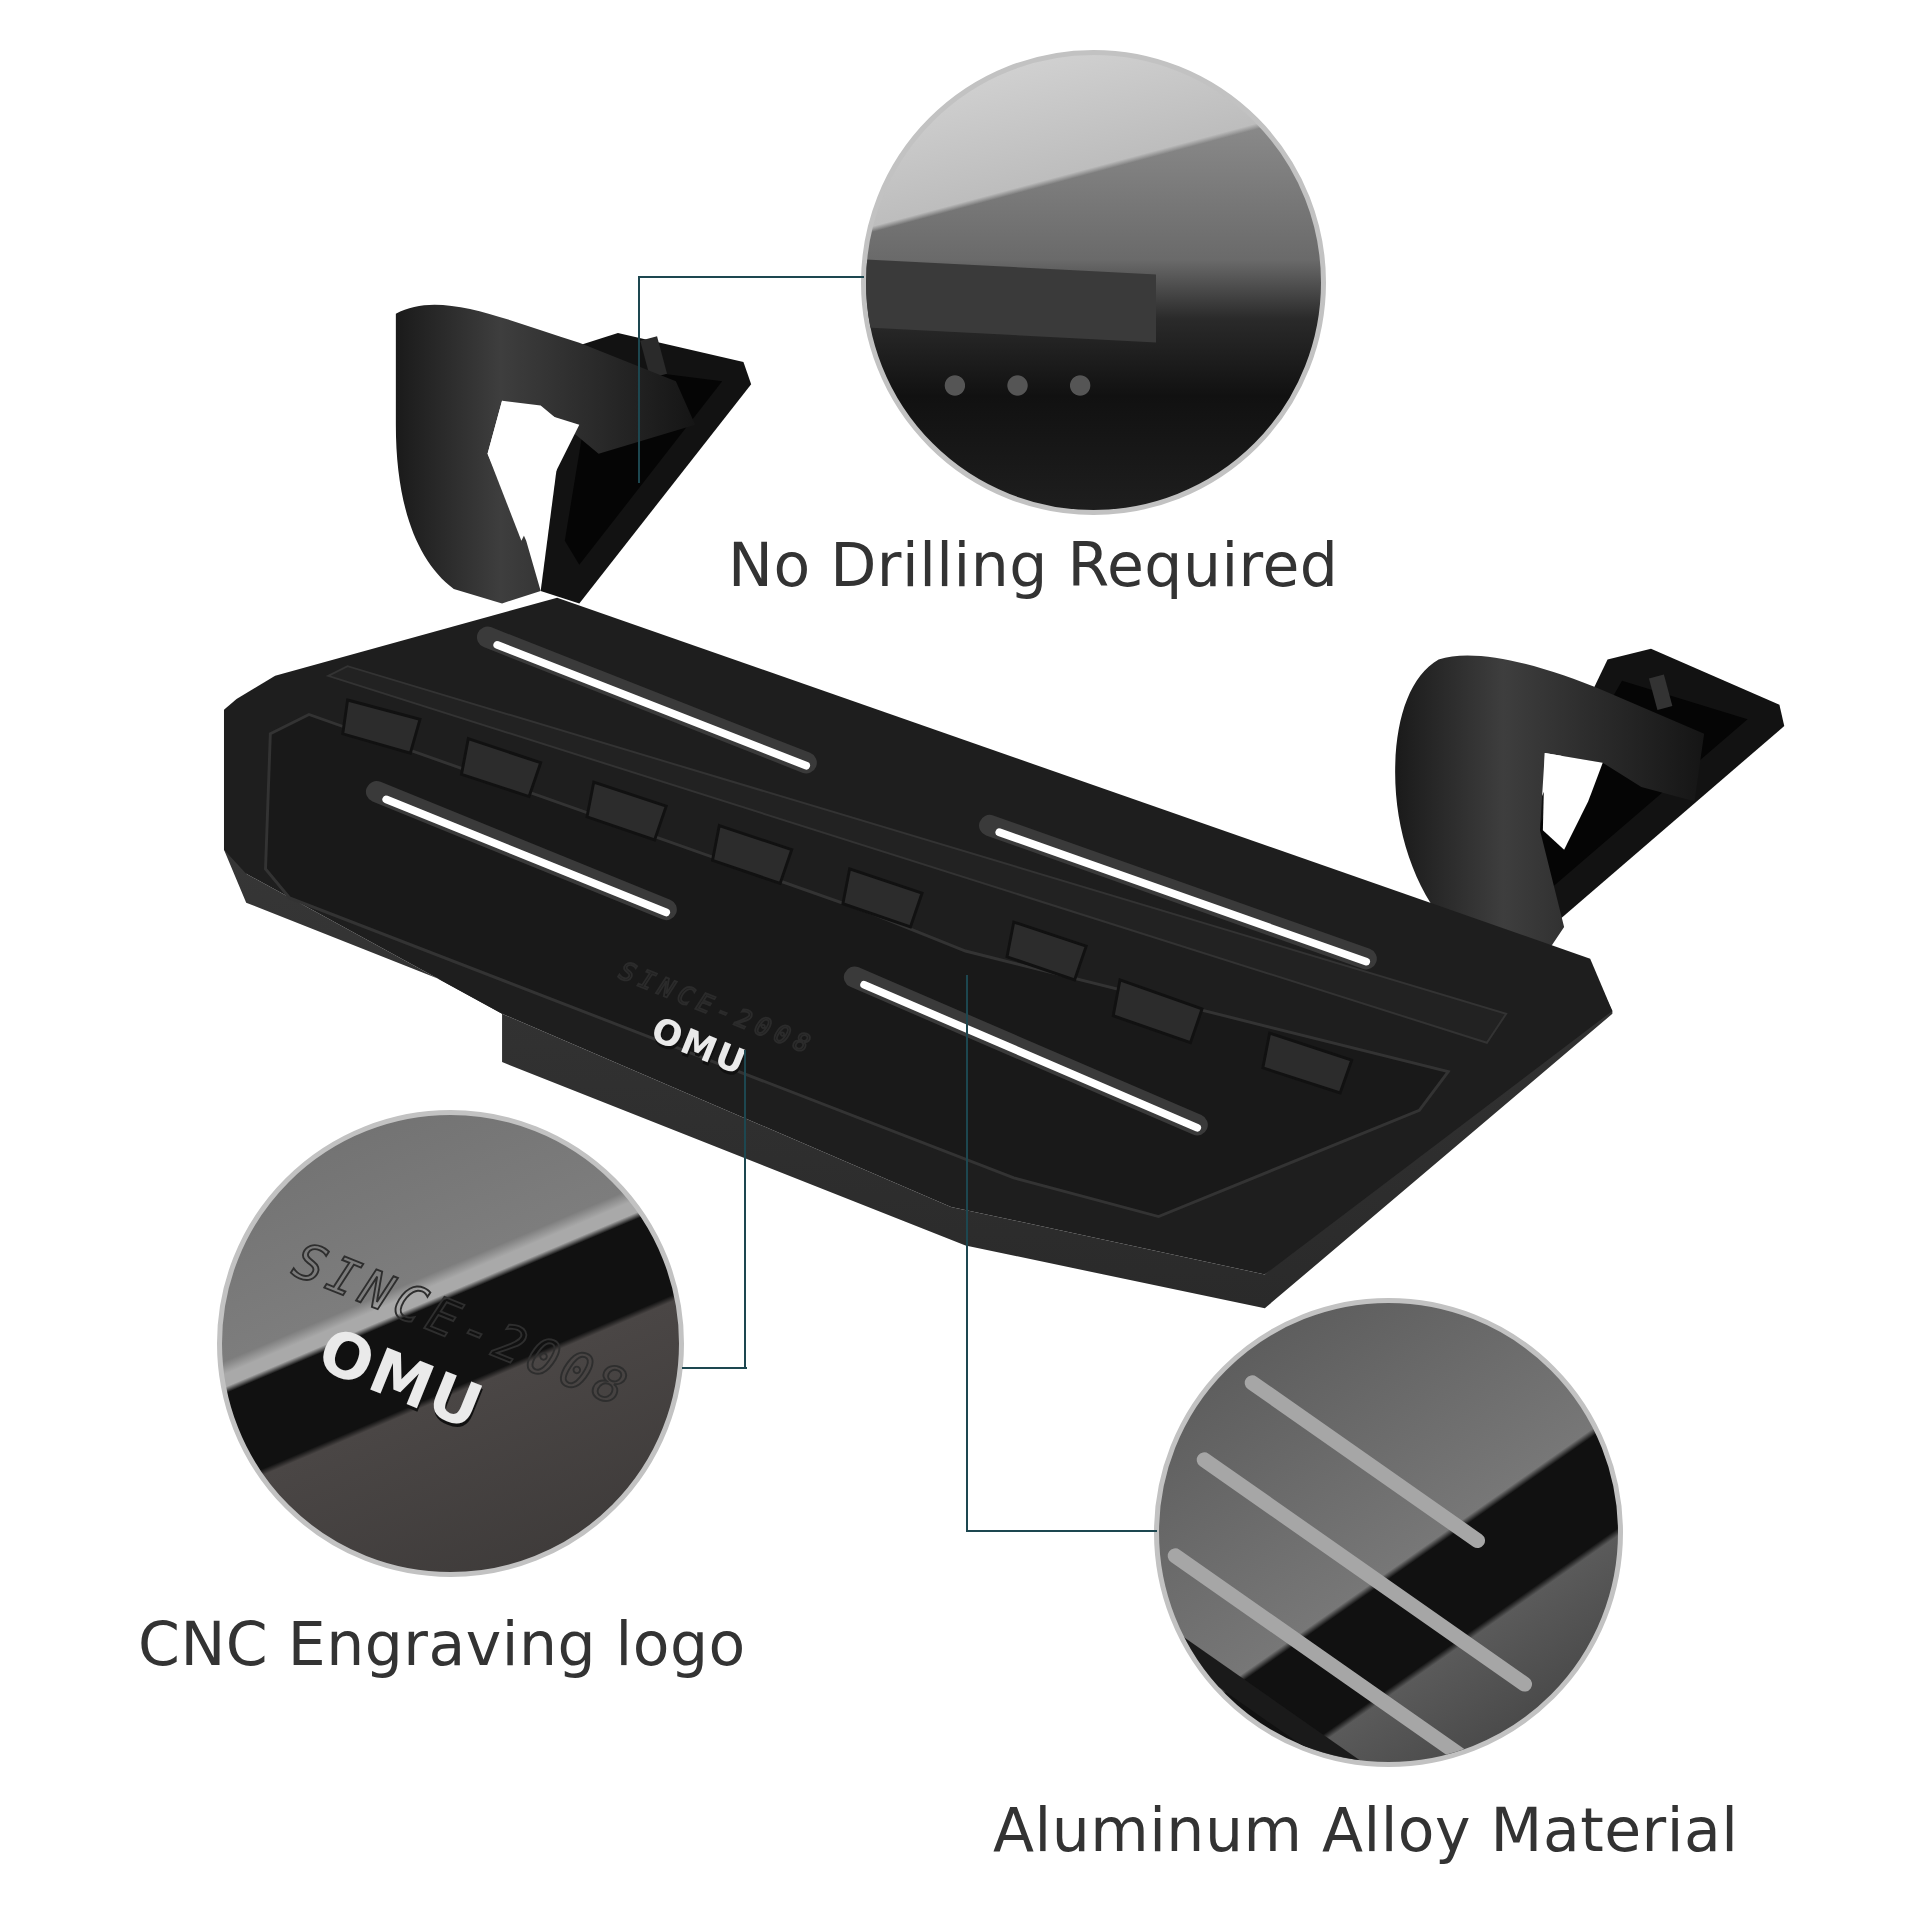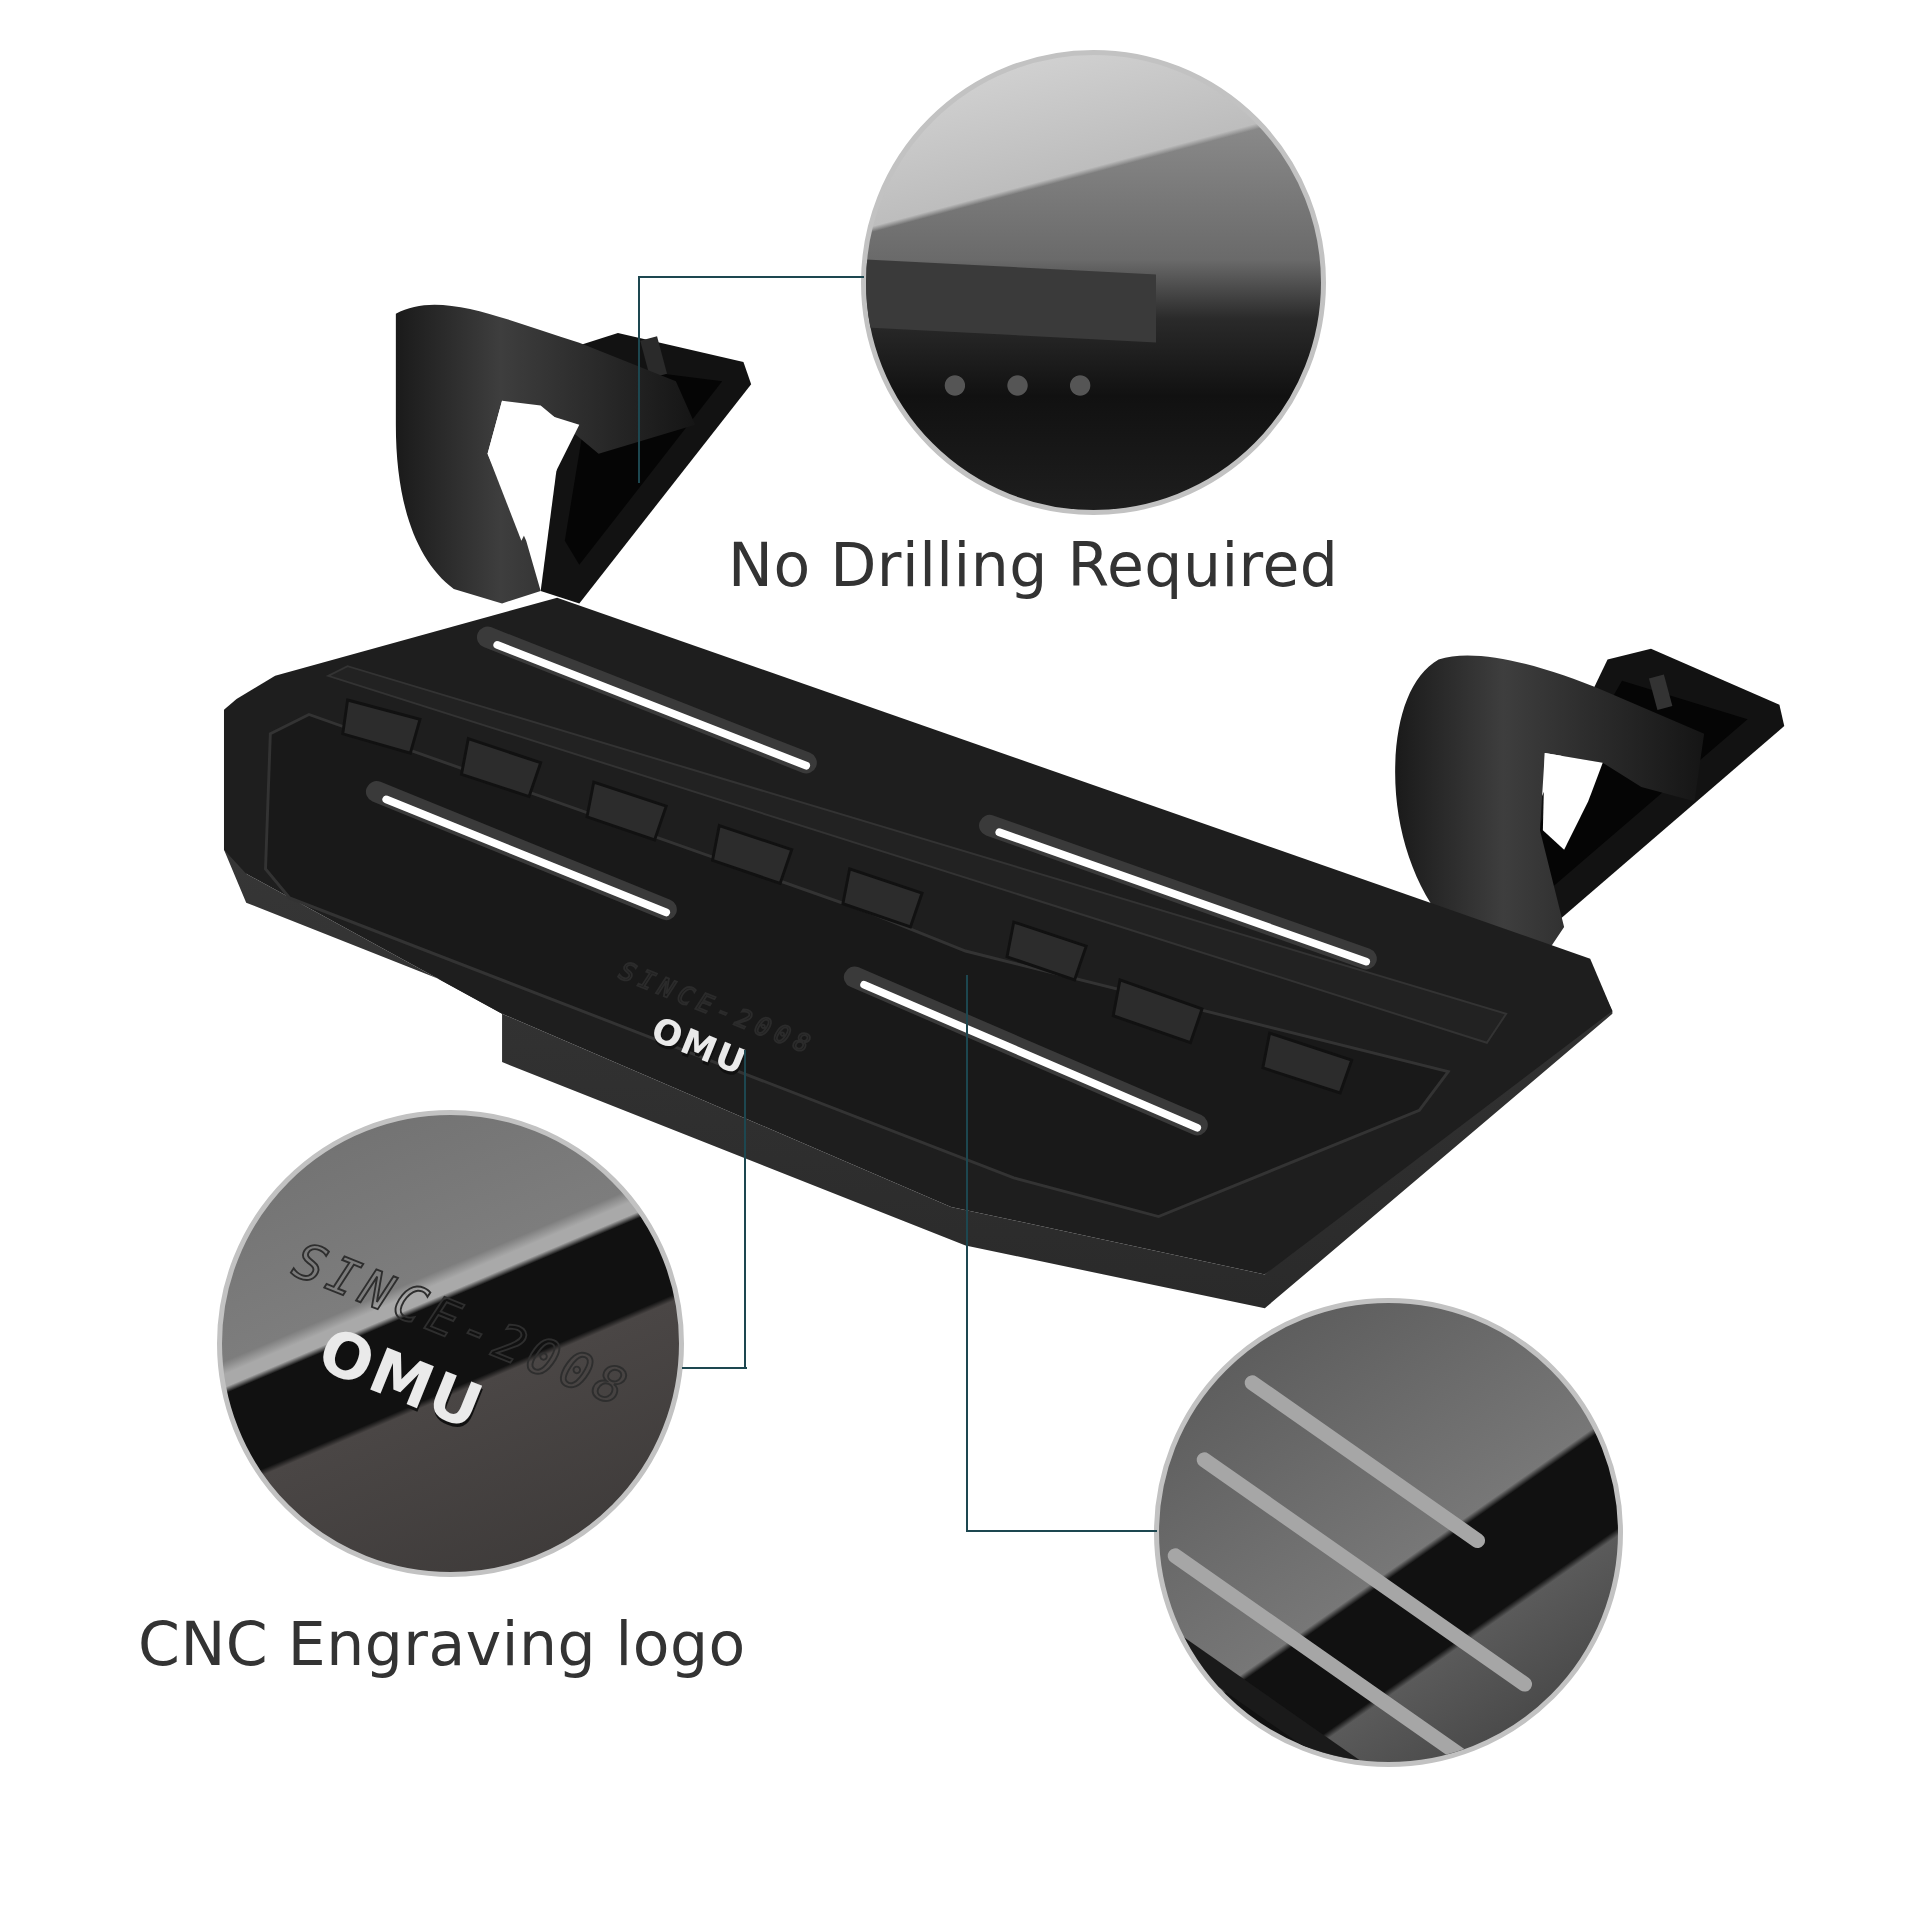--- a/index.html
+++ b/index.html
@@ -135,14 +135,15 @@
   <div class="connector" style="left:638px; top:276px; width:226px; height:1.9px;"></div>
 
   <div class="connector" style="left:744px; top:1050px; width:1.9px; height:319px;"></div>
   <div class="connector" style="left:682px; top:1367px; width:65px; height:1.9px;"></div>
 
   <div class="connector" style="left:966px; top:975px; width:1.9px; height:556px;"></div>
   <div class="connector" style="left:966px; top:1530px; width:191px; height:1.9px;"></div>
 
   <div class="label label-drilling">No Drilling Required</div>
   <div class="label label-logo">CNC Engraving logo</div>
+  <div class="label label-alloy">Aluminum Alloy Material</div>
 </div>
 
 
 </body></html>

